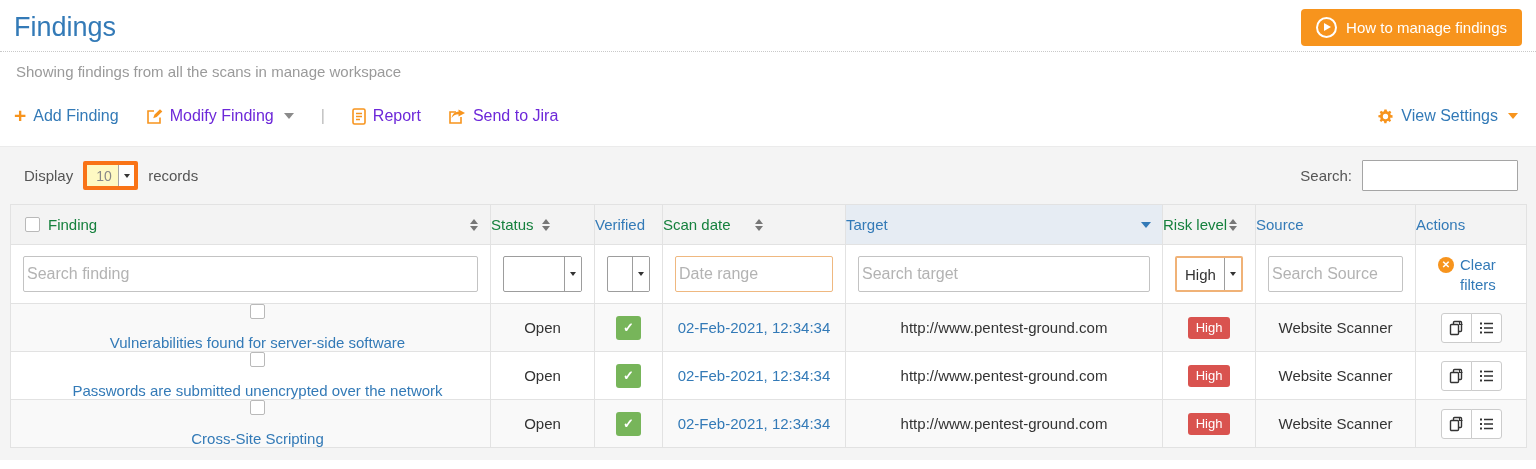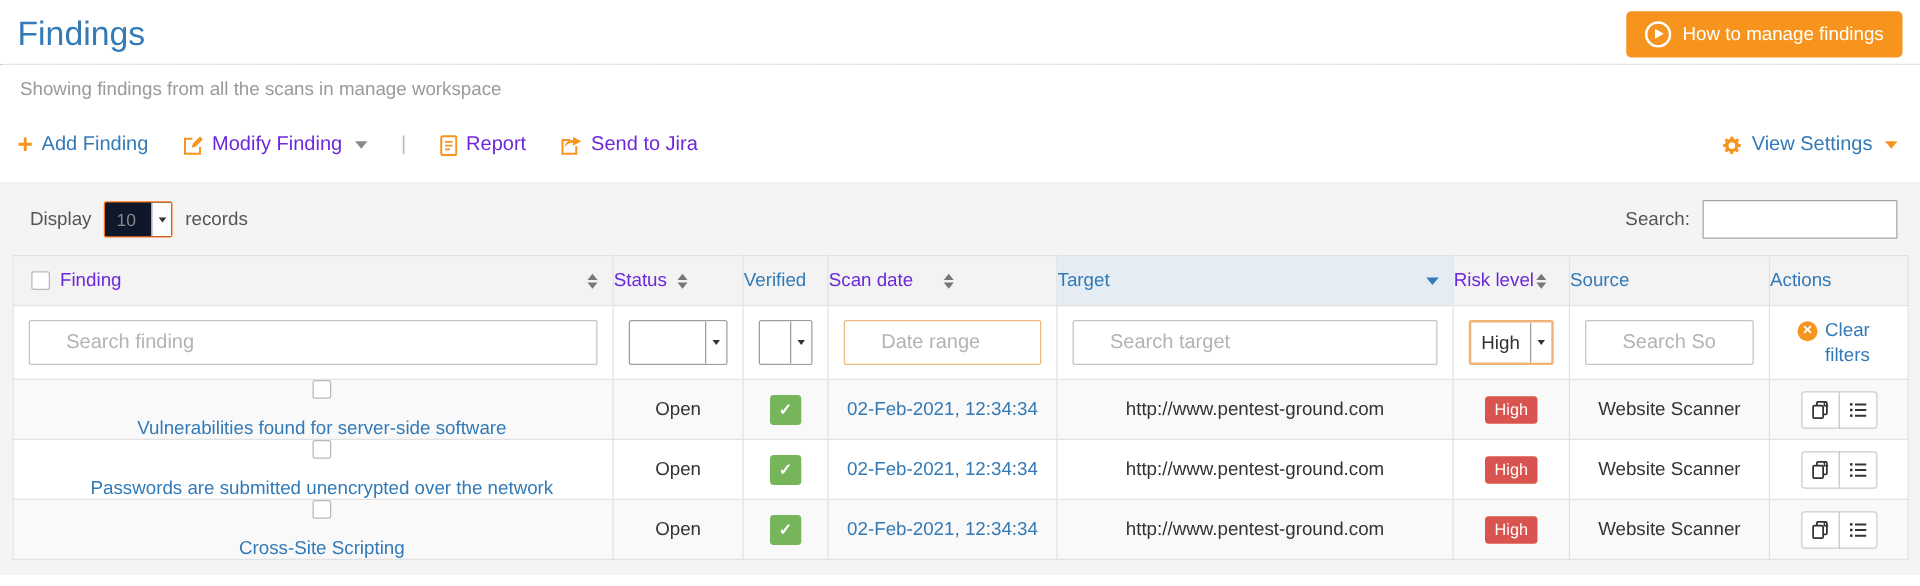--- a/index.html
+++ b/index.html
@@ -27,50 +27,50 @@
   .plus-glyph { color: #f7941d; font-size: 21px; font-weight: 700; line-height: 16px; }
   .caret-down { width: 0; height: 0; border-left: 5px solid transparent; border-right: 5px solid transparent;
     border-top: 6px solid #8b8b8b; margin-left: 3px; }
   .caret-down.orange { border-top-color: #f7941d; }
 
   
   .panel { margin-top: 21px; background: #f4f4f4; border-top: 1px solid #ebebeb; height: 314px; padding: 13px 10px 0 10px; }
   .controls { display: flex; justify-content: space-between; align-items: center; padding: 0 8px 13px 14px;
     color: #555; font-size: 15px; }
   .controls-left, .controls-right { display: flex; align-items: center; gap: 10px; }
-  .mini-select { display: inline-flex; height: 29px; width: 55px; background: #0f172a; border: 1px solid #f97316;
+  .mini-select { display: inline-flex; height: 29px; width: 55px; background: #fef9c3; border: 4px solid #f97316;
     border-radius: 2px; overflow: hidden; cursor: pointer; }
   .mini-select .val { flex: 1; display: flex; align-items: center; padding-left: 9px; color: #888; font-size: 14px; }
   .mini-select .arrow-seg { width: 16px; border-left: 1px solid #a5a5a5; background: #fdfdfd;
     display: flex; align-items: center; justify-content: center; }
   .arrow-seg::after { content: ""; border-left: 3.5px solid transparent; border-right: 3.5px solid transparent;
     border-top: 4.5px solid #333; }
   .top-search-input { width: 156px; height: 31px; border: 1px solid #a5a5a5; border-radius: 1px; background: #fff;
     font-size: 15px; padding: 0 8px; font-family: "Liberation Sans", sans-serif; }
 
   
   table.findings { width: 1516px; border-collapse: collapse; table-layout: fixed; background: #fff; font-size: 15px; }
   table.findings th, table.findings td { border: 1px solid #e2e2e2; }
-  thead tr.hdr th { background: #f3f3f3; color: #6d28d9; font-weight: 400; height: 40px; font-size: 15px; }
+  thead tr.hdr th { background: #f3f3f3; color: #15803d; font-weight: 400; height: 40px; font-size: 15px; }
   thead tr.hdr th.blue-col { color: #337ab7; }
   thead tr.hdr th.target-col { background: #e6ecf3; color: #337ab7; position: relative; }
   .hdr-flex { display: flex; align-items: center; gap: 8px; }
   .hdr-flex.finding-hdr { justify-content: flex-start; padding: 0 12px 0 14px; }
   .hdr-flex.finding-hdr .sort-icon { margin-left: auto; }
   .hdr-flex.scan-hdr { gap: 24px; }
   .hdr-flex.risk-hdr { gap: 2px; }
   .sort-icon { display: inline-flex; flex-direction: column; gap: 2px; }
   .sort-icon i { display: block; width: 0; height: 0; border-left: 4.5px solid transparent; border-right: 4.5px solid transparent; }
   .sort-icon .up { border-bottom: 5px solid #777; }
   .sort-icon .dn { border-top: 5px solid #777; }
   .sort-desc-only { position: absolute; right: 11px; top: 17px; width: 0; height: 0;
     border-left: 5px solid transparent; border-right: 5px solid transparent; border-top: 6px solid #337ab7; }
 
   tr.filter-row td { background: #fff; height: 59px; padding: 0 12px; }
-  .flt-input { width: 100%; height: 36px; border: 1px solid #c3c3c3; border-radius: 2px; padding: 0 29px;
+  .flt-input { width: 100%; height: 36px; border: 1px solid #c3c3c3; border-radius: 2px; padding: 0 3px;
     font-size: 16px; color: #444; background: #fff; font-family: "Liberation Sans", sans-serif; }
   .flt-input::placeholder, .top-search-input::placeholder { color: #b3b3b3; }
   .flt-input.orange-border { border-color: #efb880; }
   .flt-select { display: flex; height: 36px; background: #fff; border: 1px solid #9d9d9d; border-radius: 2px;
     overflow: hidden; cursor: pointer; }
   .flt-select .val { flex: 1; display: flex; align-items: center; padding-left: 8px; color: #333; font-size: 15px; }
   .flt-select .arrow-seg { width: 17px; border-left: 1px solid #9d9d9d; background: #fff;
     display: flex; align-items: center; justify-content: center; }
   .flt-select.orange-border { border: 2px solid #f0b277; }
   .clear-filters { display: flex; align-items: flex-start; justify-content: center; gap: 6px; cursor: pointer;

